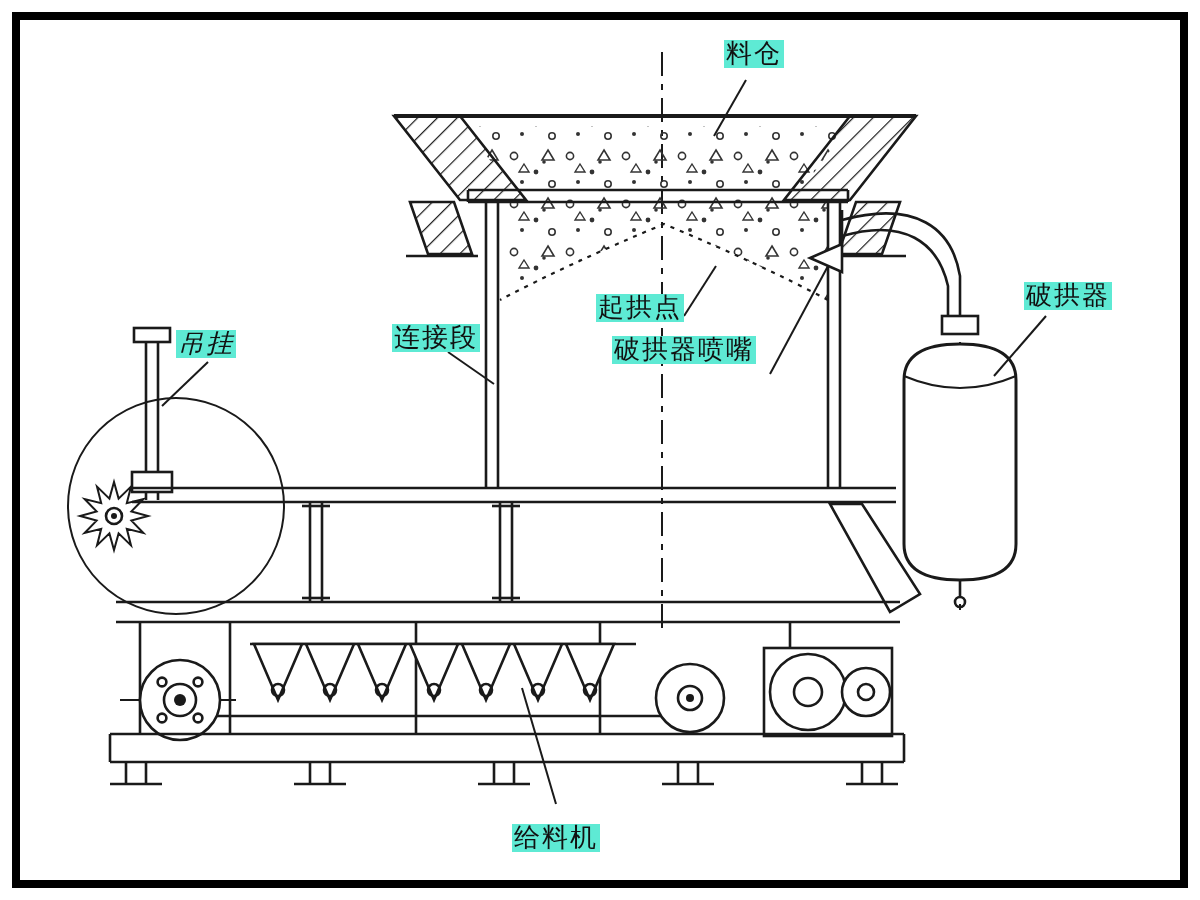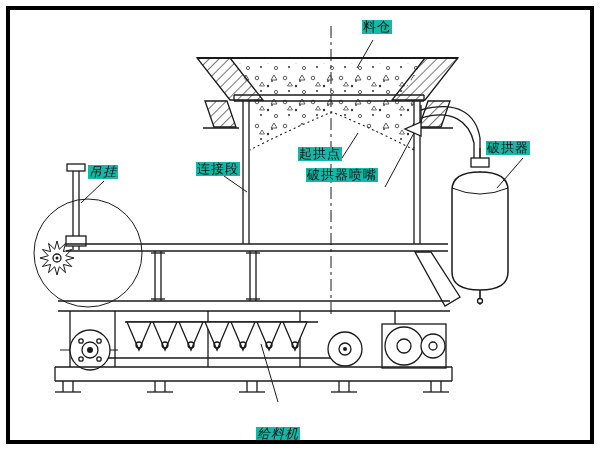--- a/index.html
+++ b/index.html
@@ -8,21 +8,21 @@
     width:580px;height:430px;
     margin:6px;border:4px solid #000;
     background:#fff;overflow:hidden;
     font-family:"Liberation Sans", sans-serif;
   }
   svg{position:absolute;left:0;top:0;}
   .label{
     position:absolute;
     font-size:13px;line-height:14px;
     color:#111;letter-spacing:1px;
-    background:#14b8a6;padding:0 1px;
+    background:#5eead4;padding:0 1px;
     white-space:nowrap;
   }
 </style>
 </head>
 <body>
 
 <div class="stage">
 
   <svg width="580" height="430" viewBox="10 10 580 430" fill="none" stroke="#1a1a1a" stroke-width="1.3">
     <defs>
@@ -187,16 +187,16 @@
       <line x1="523" y1="158" x2="497" y2="188"></line>
       <line x1="278" y1="402" x2="261" y2="344"></line>
     </g>
   </svg>
 
   <div class="label" style="left:352px;top:10px;">料仓</div>
   <div class="label" style="left:78px;top:155px;font-style:italic;">吊挂</div>
   <div class="label" style="left:186px;top:152px;">连接段</div>
   <div class="label" style="left:288px;top:137px;">起拱点</div>
   <div class="label" style="left:296px;top:158px;">破拱器喷嘴</div>
-  <div class="label" style="left:476px;top:131px;">破拱器</div>
-  <div class="label" style="left:246px;top:417px;font-style:italic;">给料机</div>
+  <div class="label" style="left:502px;top:131px;">破拱器</div>
+  <div class="label" style="left:246px;top:402px;">给料机</div>
 
 </div>
 
 </body></html>

